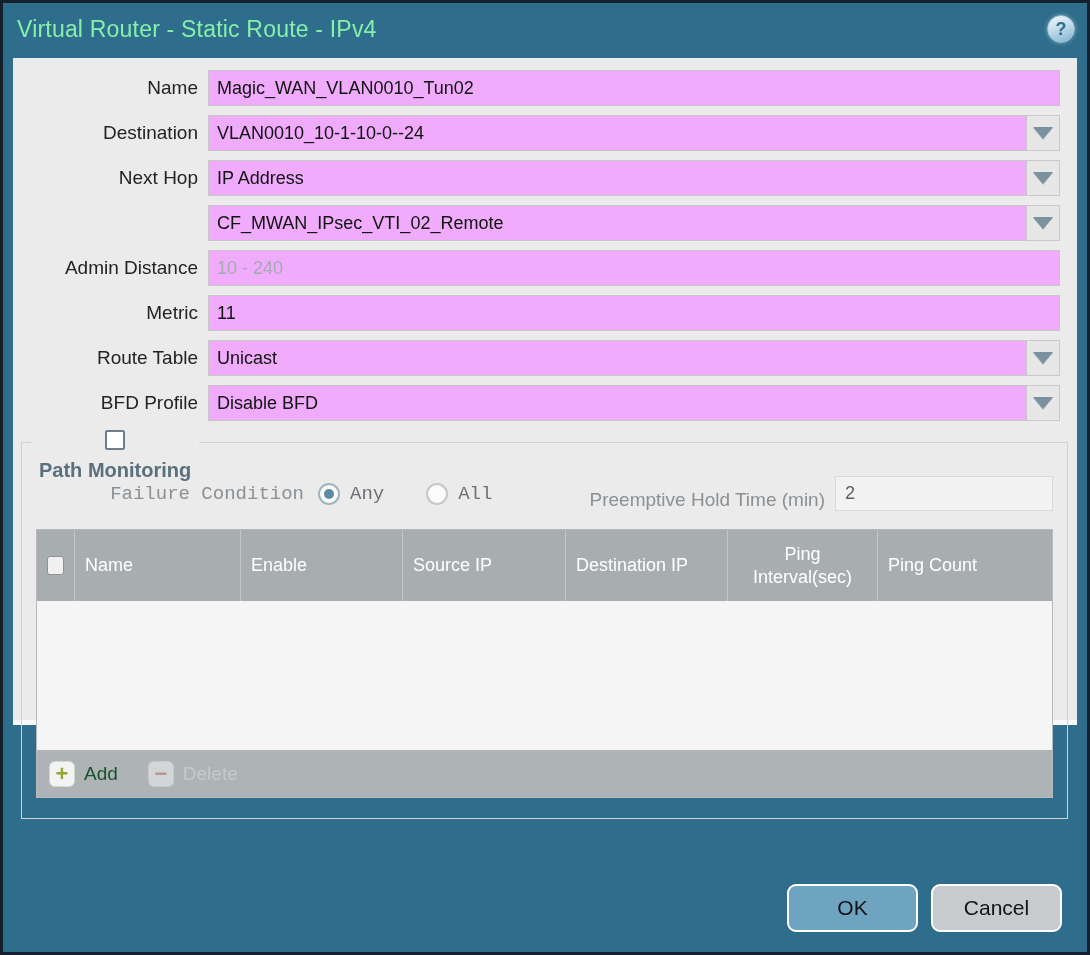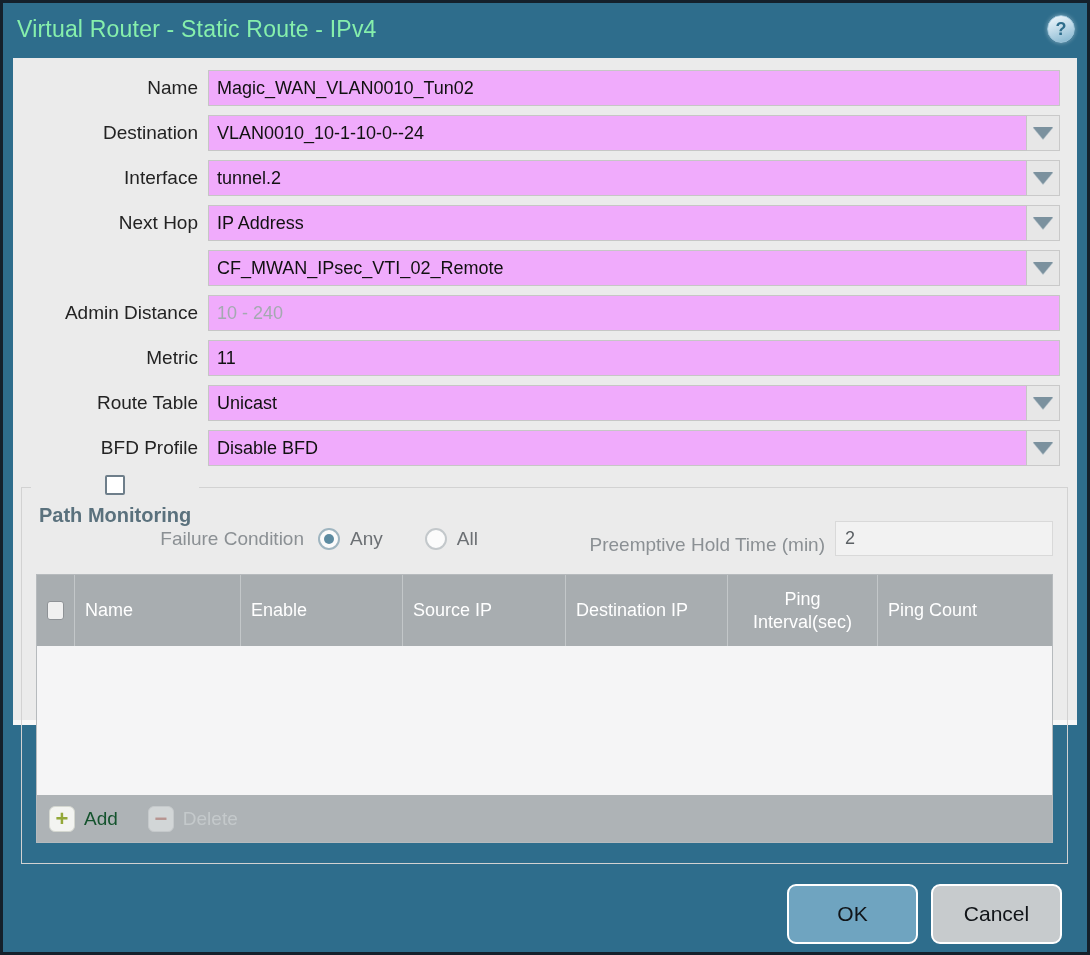--- a/index.html
+++ b/index.html
@@ -65,21 +65,21 @@
     position: absolute; top: -13px; left: 9px; background: #ebebeb;
     padding: 0 8px; display: flex; align-items: center; gap: 9px; flex-direction: column;
   }
   .checkbox {
     width: 20px; height: 20px; background: #fff; border: 2px solid #6e7e8a;
     border-radius: 2px; cursor: pointer;
   }
   .group-title { font-size: 20px; font-weight: bold; color: #5a717d; }
 
   .fc-row { display: flex; align-items: center; justify-content: space-between; margin-top: 6px; }
-  .fc-left { display: flex; align-items: flex-start; }
+  .fc-left { display: flex; align-items: flex-start; font-family: Liberation Mono, monospace; }
   .fc-label { width: 268px; text-align: right; margin-right: 14px; font-size: 19px; color: #8b9094; }
   .radio-opt { display: flex; align-items: center; margin-right: 42px; }
   .radio {
     width: 22px; height: 22px; border-radius: 50%; background: #fbfbfb;
     border: 2px solid #c3c8cb; margin-right: 10px; position: relative; cursor: pointer;
   }
   .radio.checked { border-color: #9fb5c0; }
   .radio.checked::after {
     content: ""; position: absolute; left: 4px; top: 4px; width: 10px; height: 10px;
     border-radius: 50%; background: #5d8ba1;
@@ -124,21 +124,21 @@
     font-size: 22px; font-weight: bold; line-height: 1;
   }
   .add-icon { color: #93a838; }
   .tbtn-label { font-size: 19px; color: #14532d; }
   .tbtn.disabled { cursor: default; }
   .tbtn.disabled .tbtn-icon { background: #dfe2e3; border-color: #cdd1d2; color: #bb8c85; opacity: 0.75; }
   .tbtn.disabled .tbtn-label { color: #c4c9cb; }
 
   
   .btn {
-    position: absolute; width: 131px; height: 60px; border-radius: 9px;
+    position: absolute; width: 131px; height: 48px; border-radius: 9px;
     border: 2px solid #ffffff; font-size: 21px; color: #101418;
     display: flex; align-items: center; justify-content: center; cursor: pointer;
     font-family: "Liberation Sans", sans-serif;
   }
   .btn-ok { left: 784px; top: 881px; background: #6fa4c0; }
   .btn-cancel { left: 928px; top: 881px; background: #c7cbcd; }
 </style>
 </head>
 <body>
 
@@ -163,29 +163,20 @@
     <div class="form-row">
       <div class="form-label">Destination</div>
       <div class="field">
         <input type="text" value="VLAN0010_10-1-10-0--24" style="">
         <div class="dd-btn">
           <div class="dd-arrow"></div>
         </div>
       </div>
     </div>
 
-    <div class="form-row">
-      <div class="form-label">Interface</div>
-      <div class="field">
-        <input type="text" value="tunnel.2" style="">
-        <div class="dd-btn">
-          <div class="dd-arrow"></div>
-        </div>
-      </div>
-    </div>
 
     <div class="form-row">
       <div class="form-label">Next Hop</div>
       <div class="field">
         <input type="text" value="IP Address" style="">
         <div class="dd-btn">
           <div class="dd-arrow"></div>
         </div>
       </div>
     </div>

